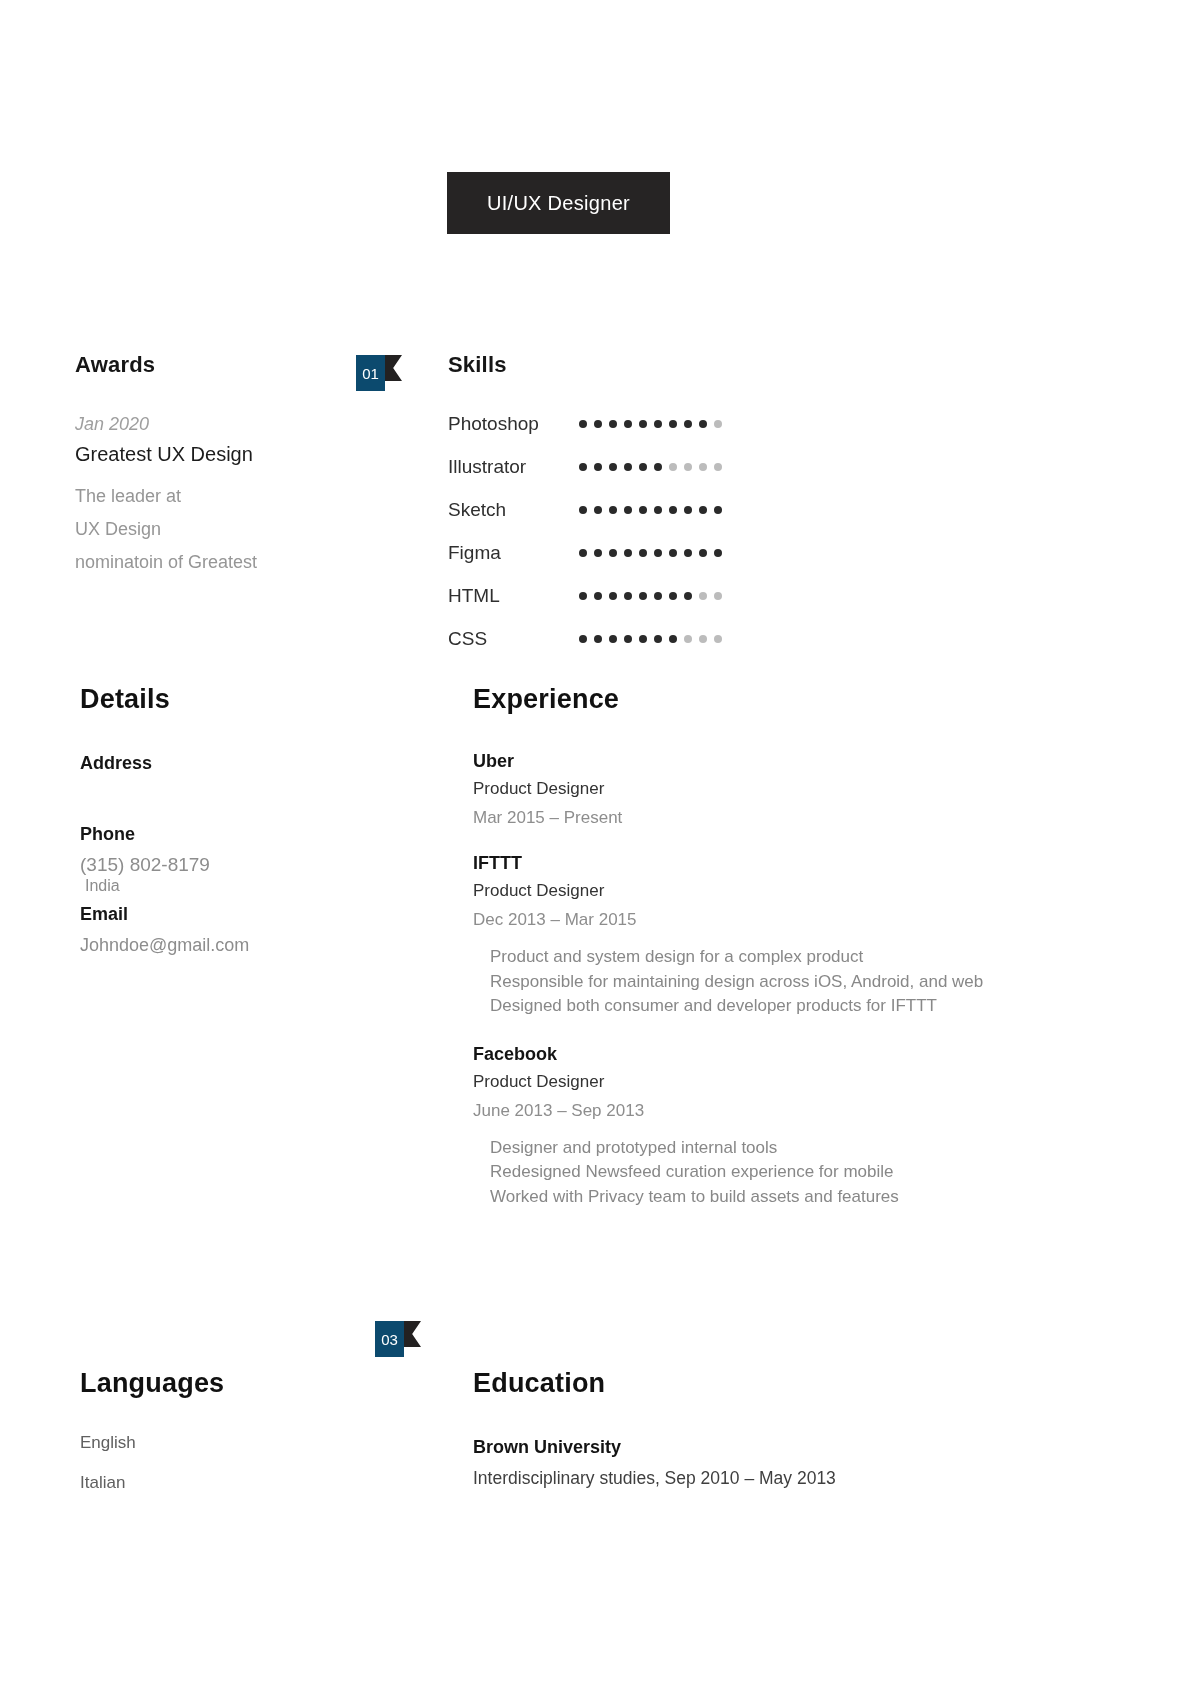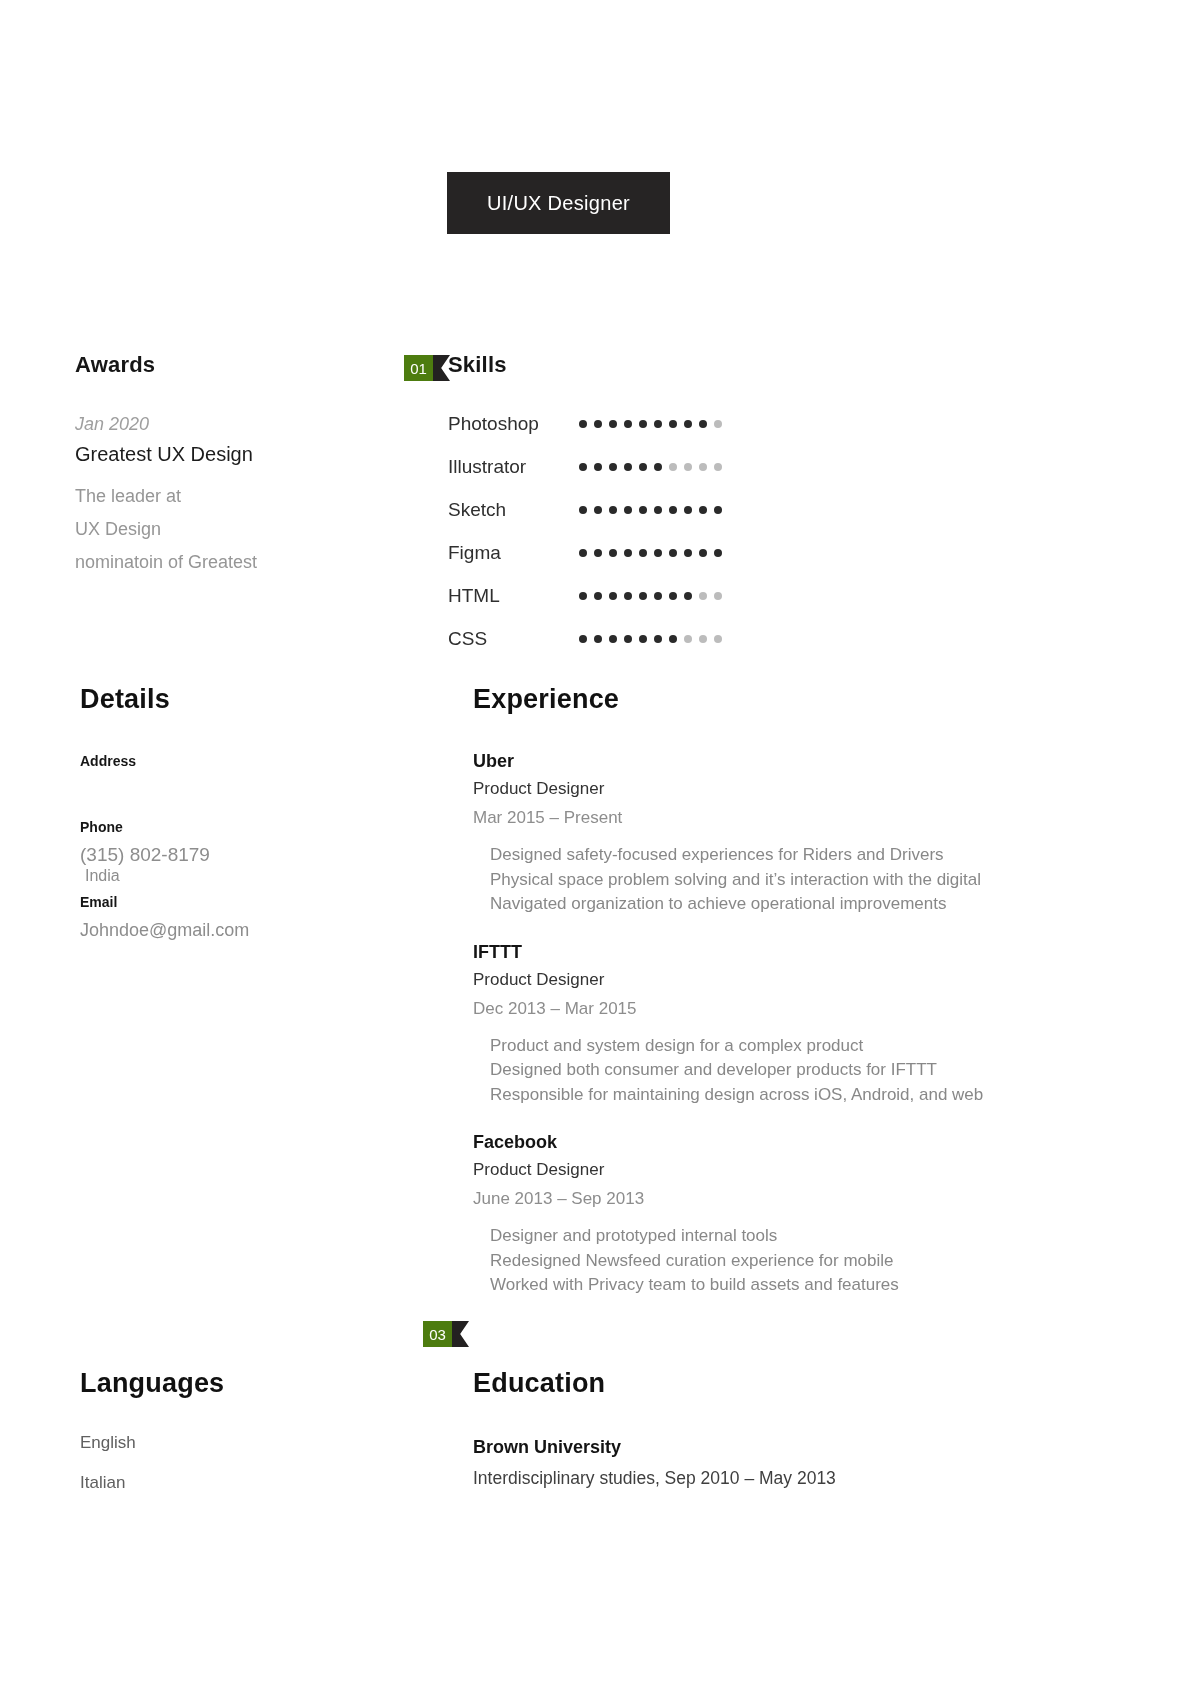--- a/index.html
+++ b/index.html
@@ -15,24 +15,23 @@
   
   .role-badge{
     position:absolute;left:447px;top:172px;width:223px;height:62px;
     background:#262424;color:#ffffff;
     display:flex;align-items:center;justify-content:center;
     font-size:20px;letter-spacing:.3px;
   }
   
   .num-ribbon{position:absolute;display:flex;height:26px;}
   .num-ribbon .num-box{
-    background:#4d7c0f;color:#ffffff;width:29px;height:26px;
+    background:#0c4a6e;color:#ffffff;width:29px;height:36px;
     display:flex;align-items:center;justify-content:center;
     font-size:15px;
-    margin-left:48px;
   }
   .num-ribbon .num-tail{
     background:#232121;width:17px;height:26px;
     clip-path:polygon(0 0,100% 0,48% 50%,100% 100%,0 100%);
   }
   #ribbon-01{left:356px;top:355px;}
   #ribbon-03{left:375px;top:1321px;}
 
   
   .h-small{font-size:22px;font-weight:700;color:#161616;letter-spacing:.2px;}
@@ -50,21 +49,21 @@
   #skills{position:absolute;left:448px;top:352px;width:274px;}
   .skill-rows{margin-top:34px;}
   .skill-row{display:flex;align-items:center;justify-content:space-between;height:24px;margin-bottom:19px;}
   .skill-name{font-size:19px;color:#2f2f2f;}
   .skill-dots{display:flex;gap:7px;}
   .dot{width:8px;height:8px;border-radius:50%;background:#bcbcbc;}
   .dot.filled{background:#2a2a2a;}
 
   
   #details{position:absolute;left:80px;top:684px;width:340px;}
-  .detail-label{font-size:14px;font-weight:700;color:#161616;}
+  .detail-label{font-size:18px;font-weight:700;color:#161616;}
   #details .lbl-address{margin-top:38px;}
   #details .lbl-phone{margin-top:50px;}
   #details .phone-value{margin-top:9px;font-size:19px;color:#8d8d8d;}
   #details .country-value{margin-top:1px;padding-left:5px;font-size:16px;color:#8d8d8d;}
   #details .lbl-email{margin-top:9px;}
   #details .email-value{margin-top:10px;font-size:18px;color:#8d8d8d;}
 
   
   #experience{position:absolute;left:473px;top:684px;width:650px;}
   .jobs{margin-top:36px;}
@@ -232,41 +231,33 @@
   </section>
 
   <section id="experience">
     <div class="h-large">Experience</div>
     <div class="jobs">
 
         <div class="job">
           <div class="job-company">Uber</div>
           <div class="job-role">Product Designer</div>
           <div class="job-period">Mar 2015 – Present</div>
-          <div class="job-bullets">
-
-              <div>Designed safety-focused experiences for Riders and Drivers</div>
-
-              <div>Physical space problem solving and it’s interaction with the digital</div>
-
-              <div>Navigated organization to achieve operational improvements</div>
-            </div>
         </div>
 
         <div class="job">
           <div class="job-company">IFTTT</div>
           <div class="job-role">Product Designer</div>
           <div class="job-period">Dec 2013 – Mar 2015</div>
           <div class="job-bullets">
 
               <div>Product and system design for a complex product</div>
 
+              <div>Responsible for maintaining design across iOS, Android, and web</div>
+
               <div>Designed both consumer and developer products for IFTTT</div>
-
-              <div>Responsible for maintaining design across iOS, Android, and web</div>
             </div>
         </div>
 
         <div class="job">
           <div class="job-company">Facebook</div>
           <div class="job-role">Product Designer</div>
           <div class="job-period">June 2013 – Sep 2013</div>
           <div class="job-bullets">
 
               <div>Designer and prototyped internal tools</div>

